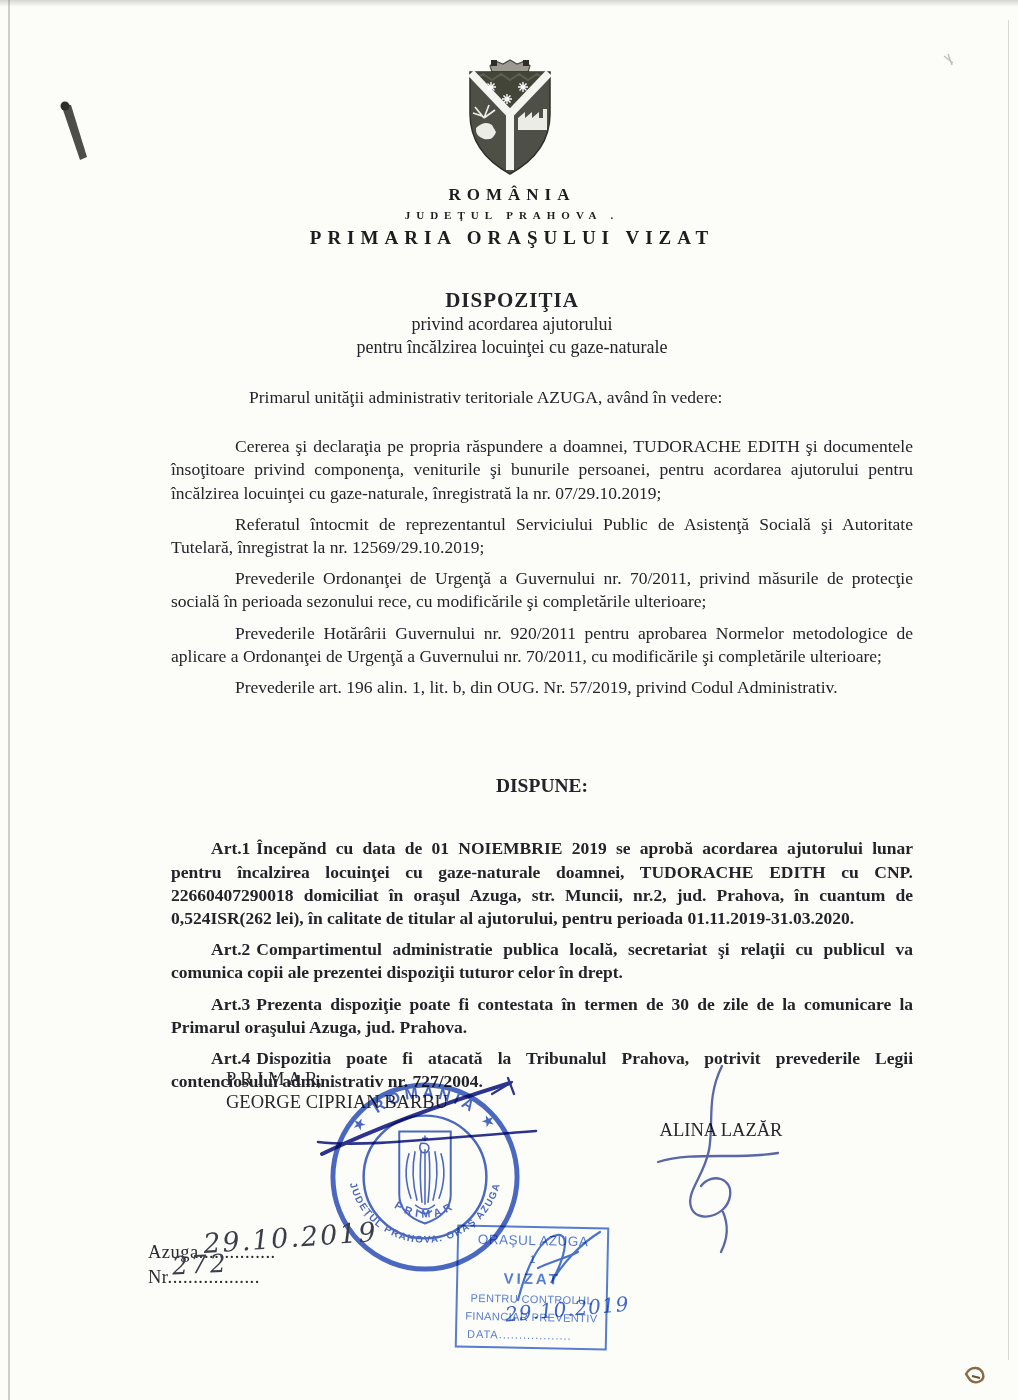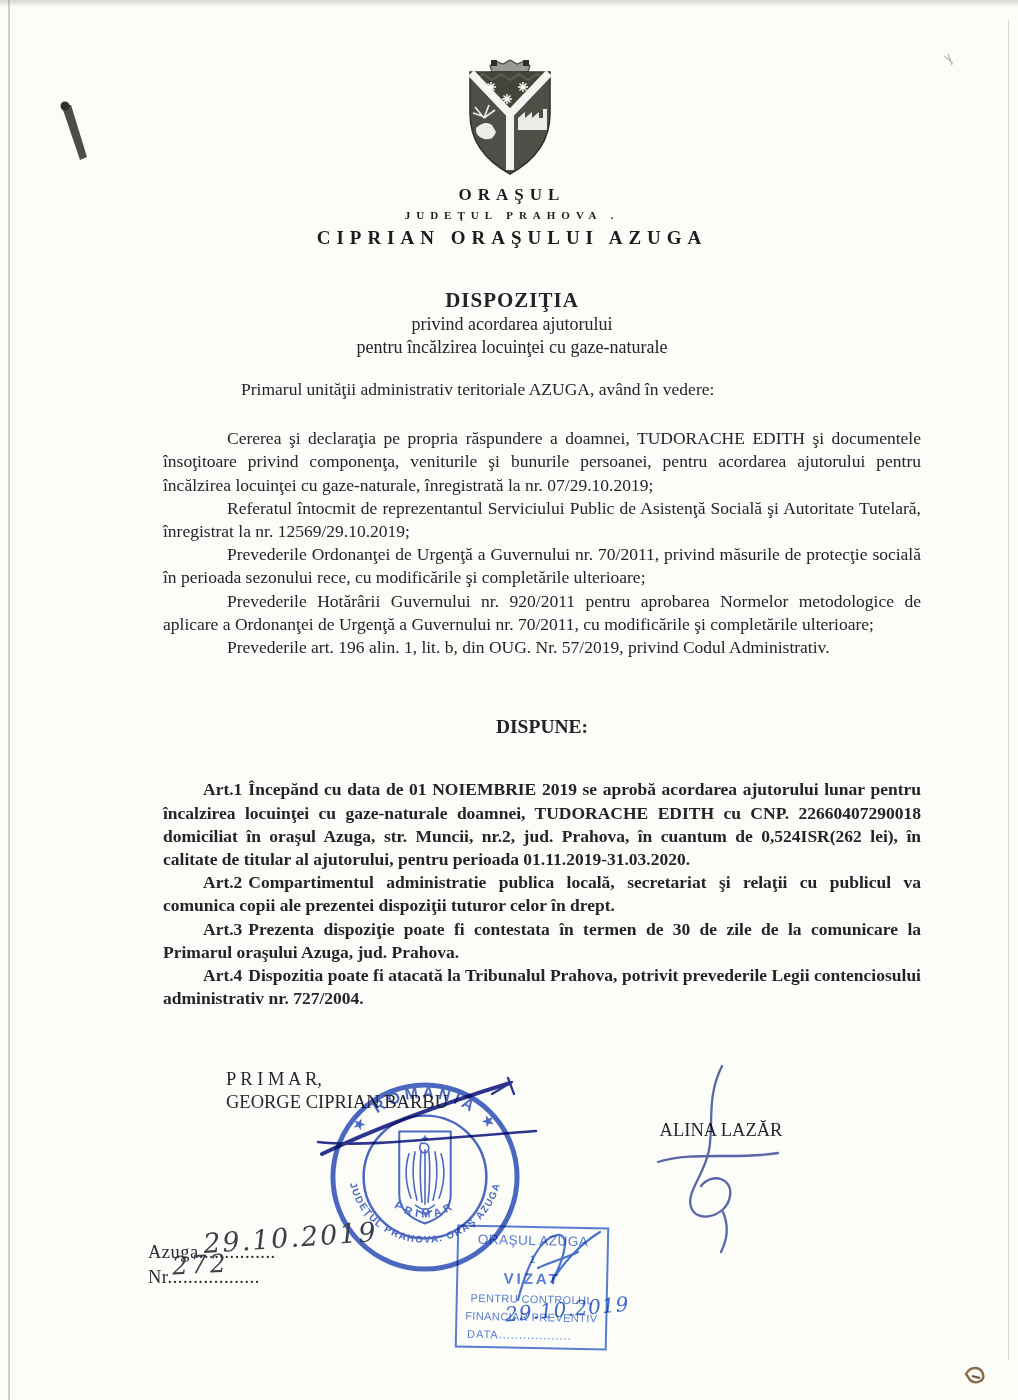--- a/index.html
+++ b/index.html
@@ -24,24 +24,24 @@
   .hdr3{font-size:19px;letter-spacing:6px;line-height:23px;}
 
   
   .title-block{position:absolute;left:109px;top:288px;width:806px;text-align:center;}
   .title-main{font-size:21px;font-weight:bold;letter-spacing:1px;line-height:25px;}
   .title-sub{font-size:18px;line-height:23px;}
 
   
   .body-text{position:absolute;left:163px;top:378px;width:758px;
     font-size:17.5px;line-height:23.2px;text-align:justify;}
-  .body-text p{margin:0;}
+  .body-text p{margin:8px;}
   .intro{text-indent:78px;margin-bottom:26px !important;}
   .recital{text-indent:64px;}
-  .dispune{margin:56px 0 40px !important;text-align:center;font-weight:bold;font-size:19.5px;text-indent:0;}
+  .dispune{margin:75px 0 40px !important;text-align:center;font-weight:bold;font-size:19.5px;text-indent:0;}
   .article{text-indent:40px;font-weight:bold;}
   .article b{margin-right:6px;}
 
   
   .primar-block{position:absolute;left:226px;top:1068px;width:248px;text-align:left;font-size:18.5px;line-height:23px;color:#26262c;}
   .secretar-block{position:absolute;left:598px;top:1118px;width:246px;text-align:center;font-size:18.5px;line-height:24px;color:#26262c;}
 
   
   .round-stamp{position:absolute;left:326px;top:1078px;width:198px;height:198px;
     mix-blend-mode:multiply;opacity:.92;}
@@ -101,23 +101,23 @@
             <path d="M47,38 v10 M42,43 h10 M43.5,39.5 l7,7 M50.5,39.5 l-7,7"></path>
           </g>
       </g>
       <path d="M16,72 q9,-8 16,-3 l4,7 q-3,9 -12,7 q-9,-3 -8,-11 z" fill="#ecece6"></path>
       <path d="M24,62 l5,-13 m-5,13 l-9,-11 m9,11 l11,-8 m-13,6 l-9,-3" stroke="#ecece6" stroke-width="1.7" fill="none"></path>
       <path d="M58,74 V62 l7,-6 v6 l7,-6 v6 l7,-6 v6 h4 v-9 h4 v21 z" fill="#ecece6"></path>
     </svg>
   </div>
 
   <div class="header">
-    <div class="hdr1">ORAŞUL</div>
+    <div class="hdr1">ROMÂNIA</div>
     <div class="hdr2">JUDEŢUL PRAHOVA .</div>
-    <div class="hdr3">CIPRIAN ORAŞULUI AZUGA</div>
+    <div class="hdr3">PRIMARIA ORAŞULUI VIZAT</div>
   </div>
 
   <div class="title-block">
     <div class="title-main">DISPOZIŢIA</div>
     <div class="title-sub">privind acordarea ajutorului</div>
     <div class="title-sub">pentru încălzirea locuinţei cu gaze-naturale</div>
   </div>
 
   <div class="body-text">
     <p class="intro">Primarul unităţii administrativ teritoriale  AZUGA, având în vedere:</p>

